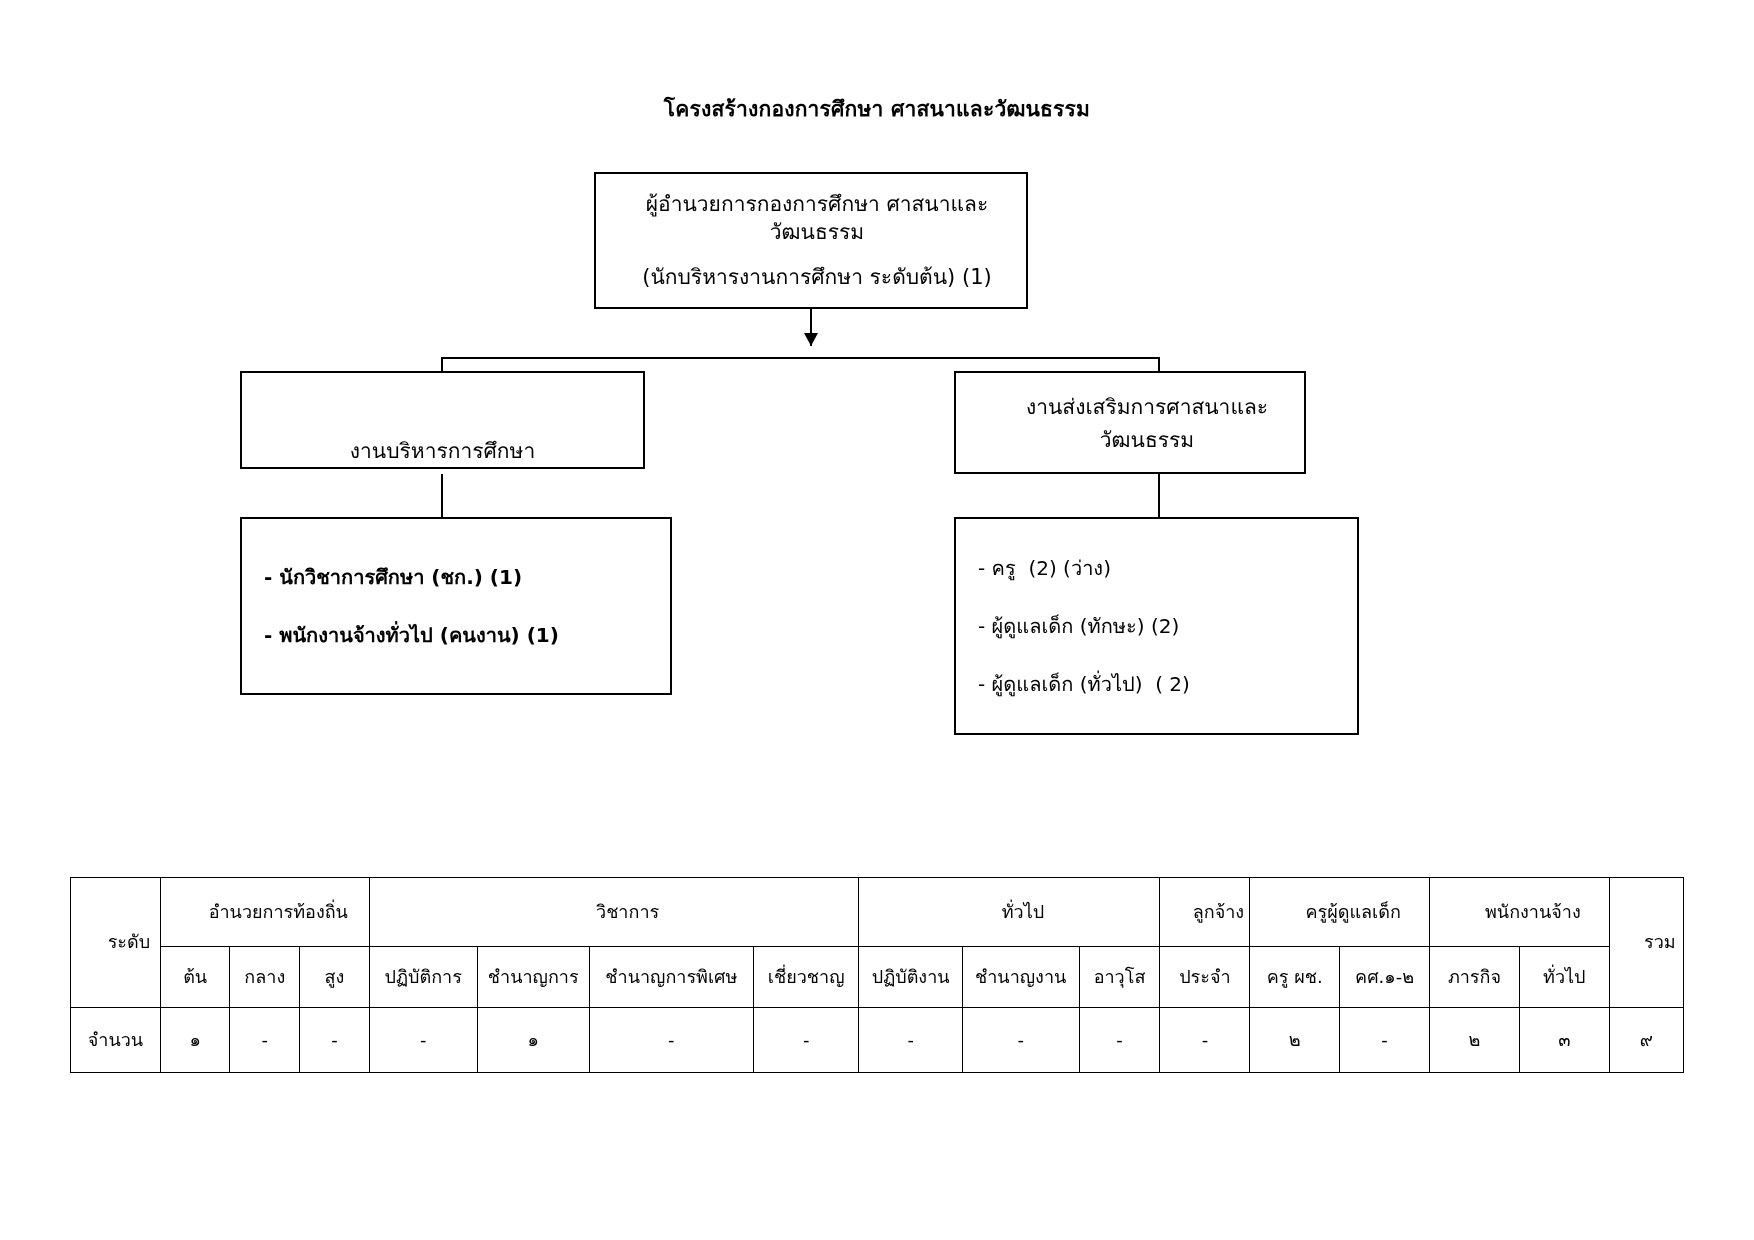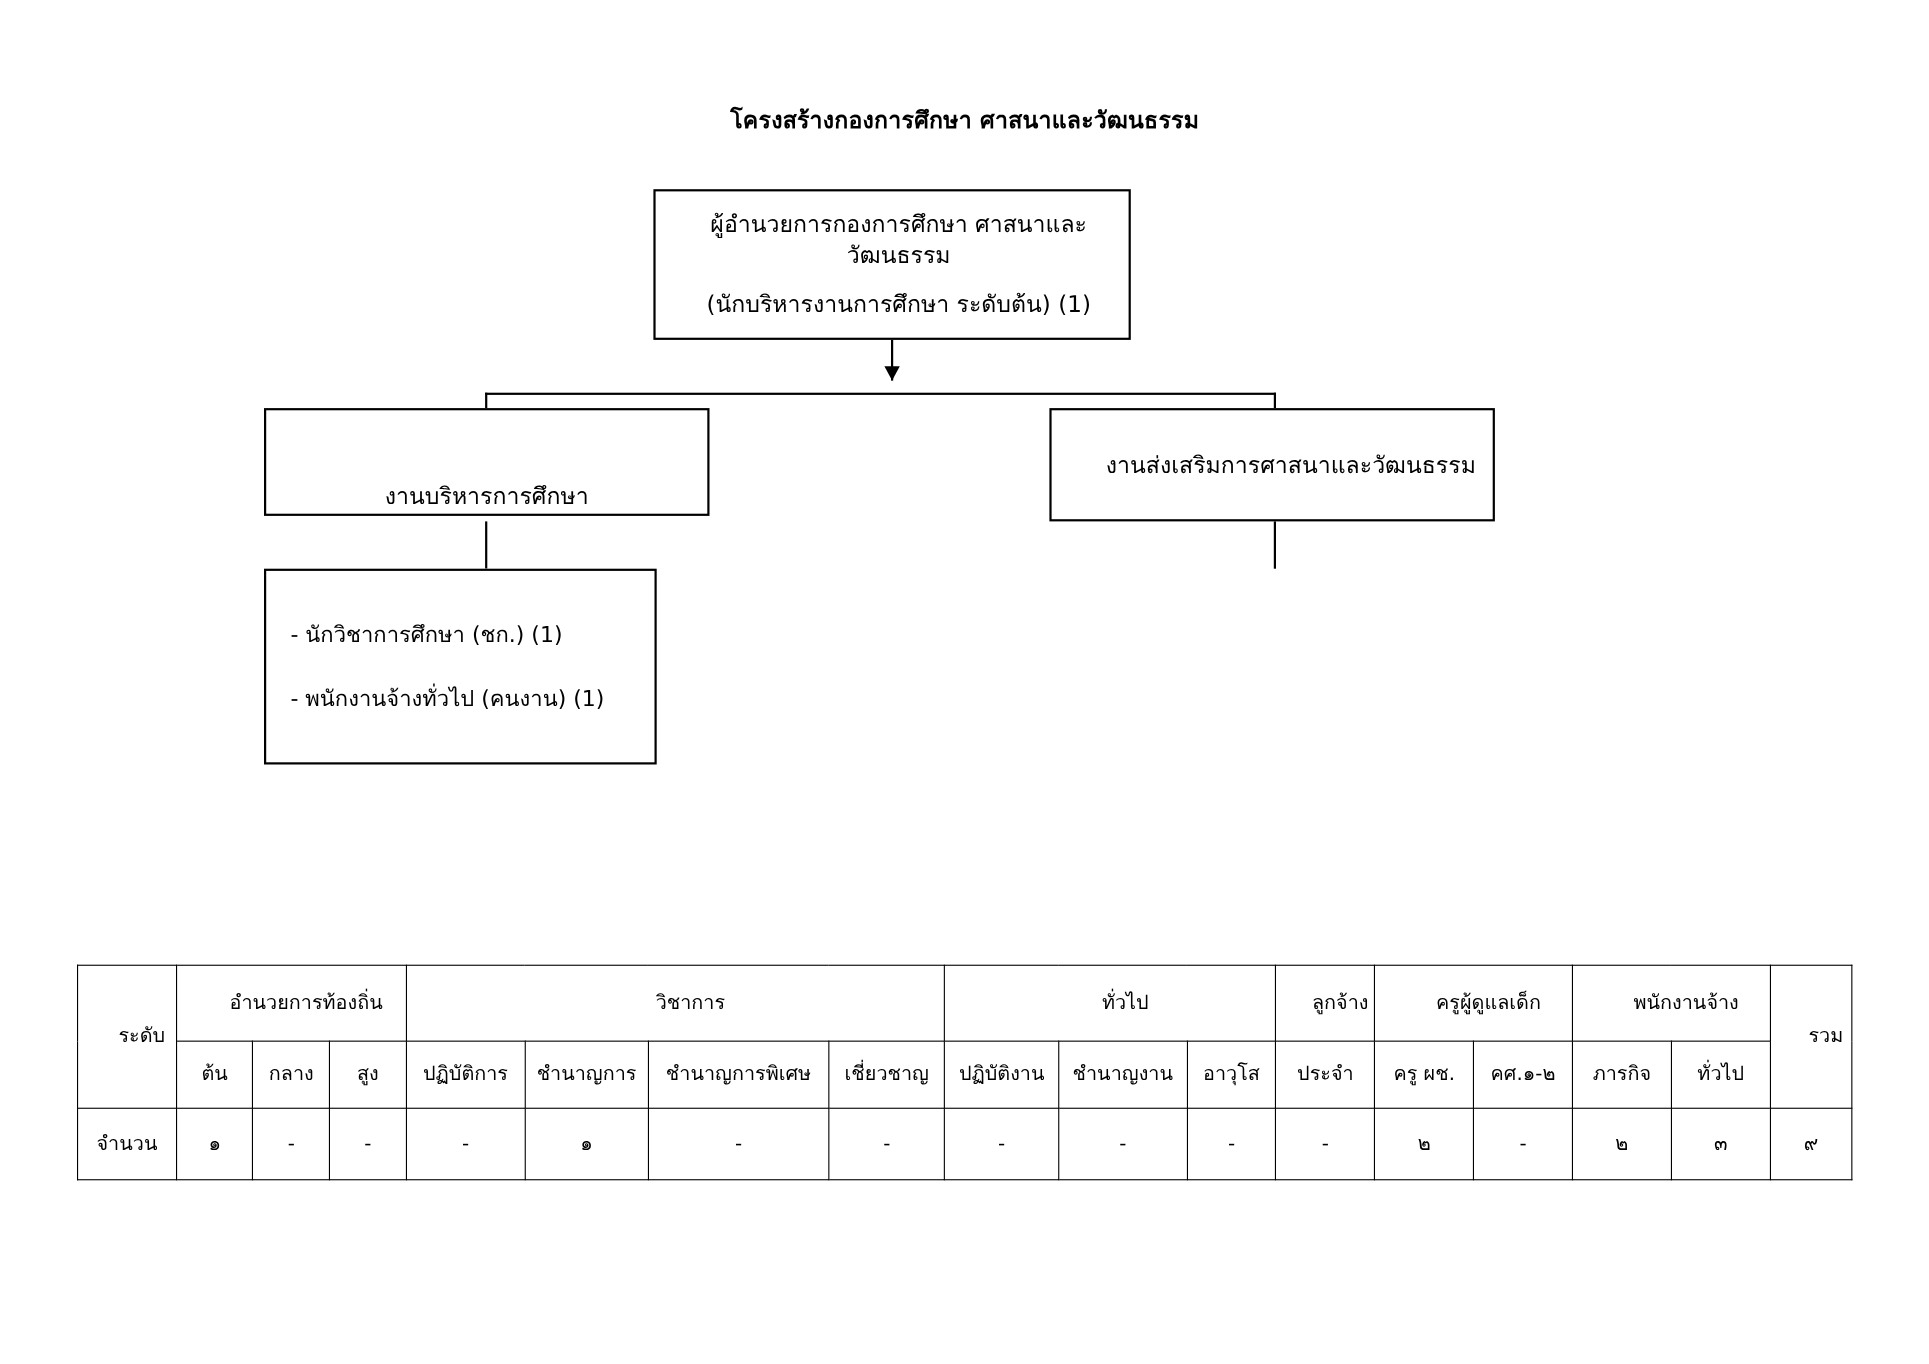--- a/index.html
+++ b/index.html
@@ -139,33 +139,38 @@
   <div class="ln hline" style="left:441px; top:357px; width:719px;"></div>
 
   <div class="ln vline" style="left:441px; top:357px; height:14px;"></div>
 
   <div class="ln vline" style="left:1158px; top:357px; height:14px;"></div>
 
   <div class="node center" style="left:240px; top:371px; width:405px; height:98px;justify-content:flex-end;">
     <div class="unit-label">งานบริหารการศึกษา</div>
   </div>
 
-  <div class="node center" style="left:954px; top:371px; width:405px; height:103px;padding-left:34px;">
+  <div class="node center" style="left:954px; top:371px; width:352px; height:103px;padding-left:34px;">
     <div class="unit-label">งานส่งเสริมการศาสนาและวัฒนธรรม</div>
   </div>
 
   <div class="ln vline" style="left:441px; top:474px; height:43px;"></div>
 
   <div class="ln vline" style="left:1158px; top:474px; height:43px;"></div>
 
-  <div class="node staff" style="left:240px; top:517px; width:357px; height:178px;">
+  <div class="node staff" style="left:240px; top:517px; width:432px; height:178px;font-weight:bold;">
     <div class="staff-item">- นักวิชาการศึกษา (ชก.) (1)</div>
     <div class="staff-item">- พนักงานจ้างทั่วไป (คนงาน) (1)</div>
   </div>
 
+  <div class="node staff" style="left:954px; top:517px; width:405px; height:218px;">
+    <div class="staff-item">- ครู  (2) (ว่าง)</div>
+    <div class="staff-item">- ผู้ดูแลเด็ก (ทักษะ) (2)</div>
+    <div class="staff-item">- ผู้ดูแลเด็ก (ทั่วไป)  ( 2)</div>
+  </div>
 
   <div class="tbl-wrap">
     <table class="grid">
       <colgroup>
         <col style="width:80px">
         <col style="width:62px">
           <col style="width:62px">
           <col style="width:62px">
         <col style="width:96px">
           <col style="width:100px">

